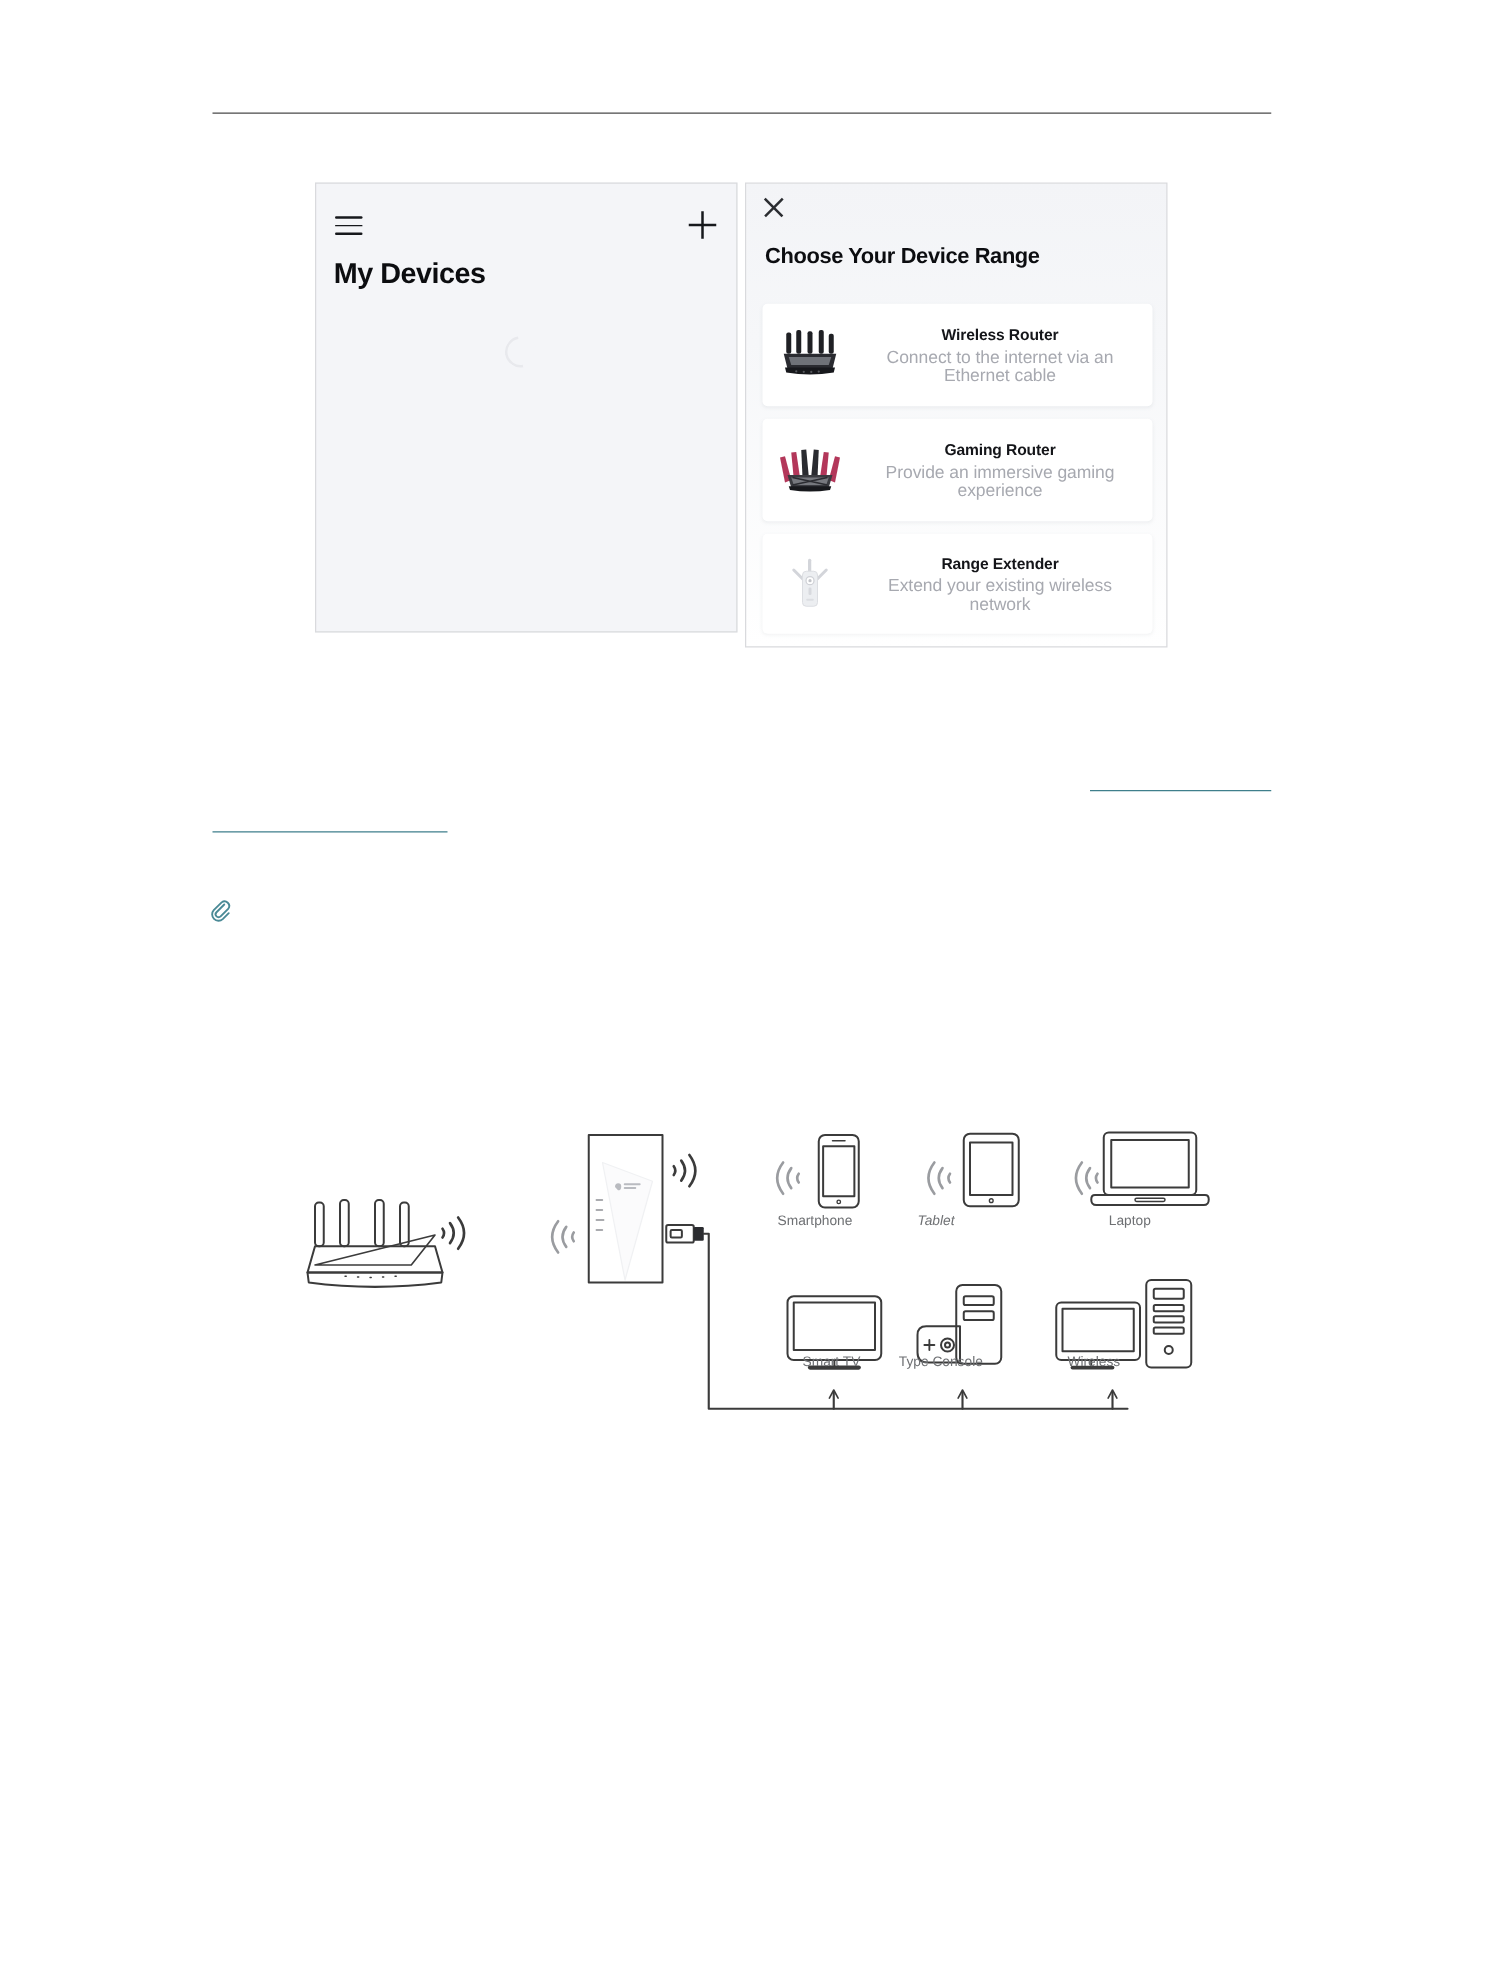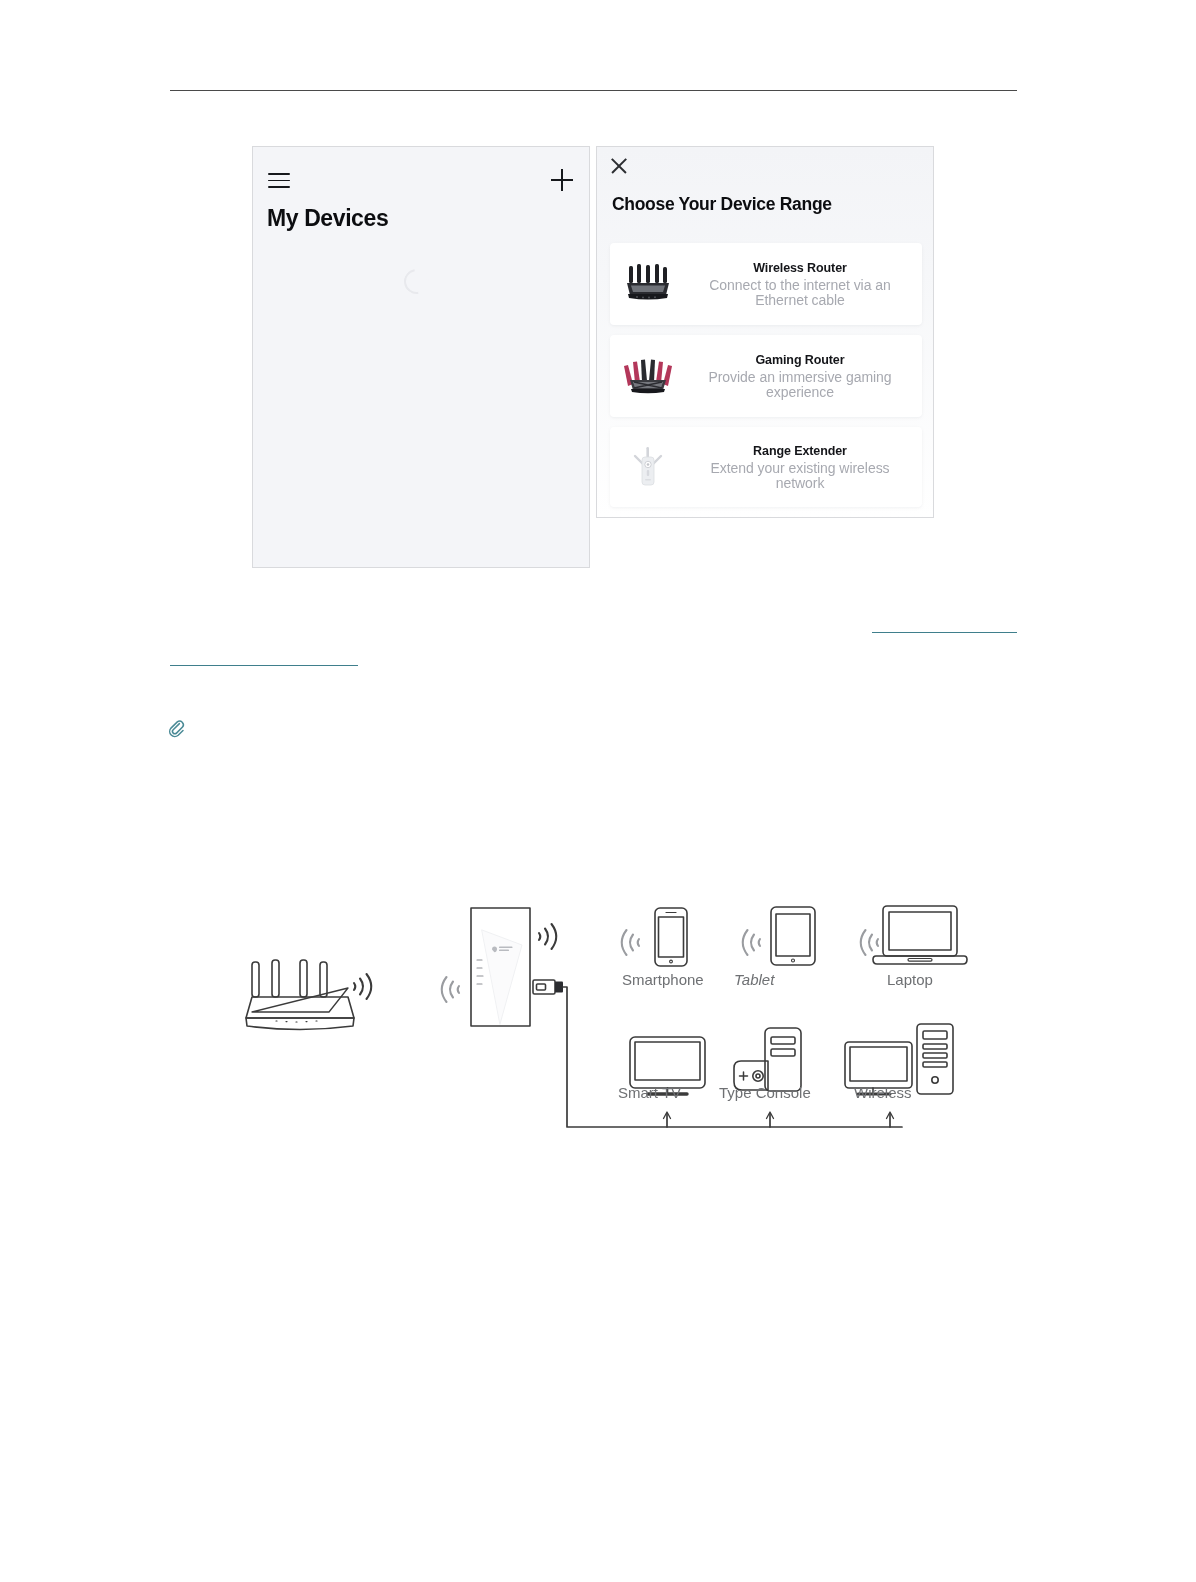--- a/index.html
+++ b/index.html
@@ -13,21 +13,21 @@
   }
   
   .header-rule{
     position:absolute;left:170px;top:90px;width:847px;height:0;
     border-top:1.6px solid #4a4a4a;
   }
   
   .figure-shots{position:absolute;left:252px;top:146px;width:682px;height:372px;}
 
   .phone-panel{
-    position:absolute;top:0;left:0;width:338px;height:422px;
+    position:absolute;top:0;left:0;width:338px;height:360px;
     background:#f4f5f8;
     border:1px solid #d9dadd;
     box-sizing:border-box;
   }
   .panel-topbar{
     position:absolute;top:22px;left:0;width:100%;height:26px;
   }
   .hamburger{
     position:absolute;left:15px;top:4px;width:22px;height:15px;
     display:flex;flex-direction:column;justify-content:space-between;
@@ -102,21 +102,21 @@
   }
   .lu-right{left:872px;top:632px;width:145px;}
   .lu-left{left:170px;top:665px;width:188px;}
 
   
   .note-clip{position:absolute;left:167px;top:719px;width:18px;height:18px;}
 
   
   .diagram{position:absolute;left:230px;top:890px;width:740px;height:250px;}
   .dg-label{
-    position:absolute;font-size:15px;color:#6e7073;
+    position:absolute;font-size:11px;color:#6e7073;
     font-family:"Liberation Sans", sans-serif;white-space:nowrap;
   }
   svg{display:block;overflow:visible;}
 </style>
 </head>
 <body>
 
 <div class="header-rule"></div>
 
 <div class="figure-shots">
@@ -360,16 +360,16 @@
         <rect x="693" y="172" width="24" height="5" rx="1.2"></rect>
         <circle cx="705" cy="190" r="3.2"></circle>
       </g>
     </g>
   </svg>
 
   <div class="dg-label" style="left:392px;top:81px;">Smartphone</div>
   <div class="dg-label" style="left:504px;top:81px;font-style:italic;">Tablet</div>
   <div class="dg-label" style="left:657px;top:81px;">Laptop</div>
 
-  <div class="dg-label" style="left:388px;top:194px;text-align:right;">Smart TV</div>
+  <div class="dg-label" style="left:412px;top:194px;text-align:right;">Smart TV</div>
   <div class="dg-label" style="left:489px;top:194px;">Type Console</div>
   <div class="dg-label" style="left:624px;top:194px;">Wireless</div>
 </div>
 
 </body></html>

